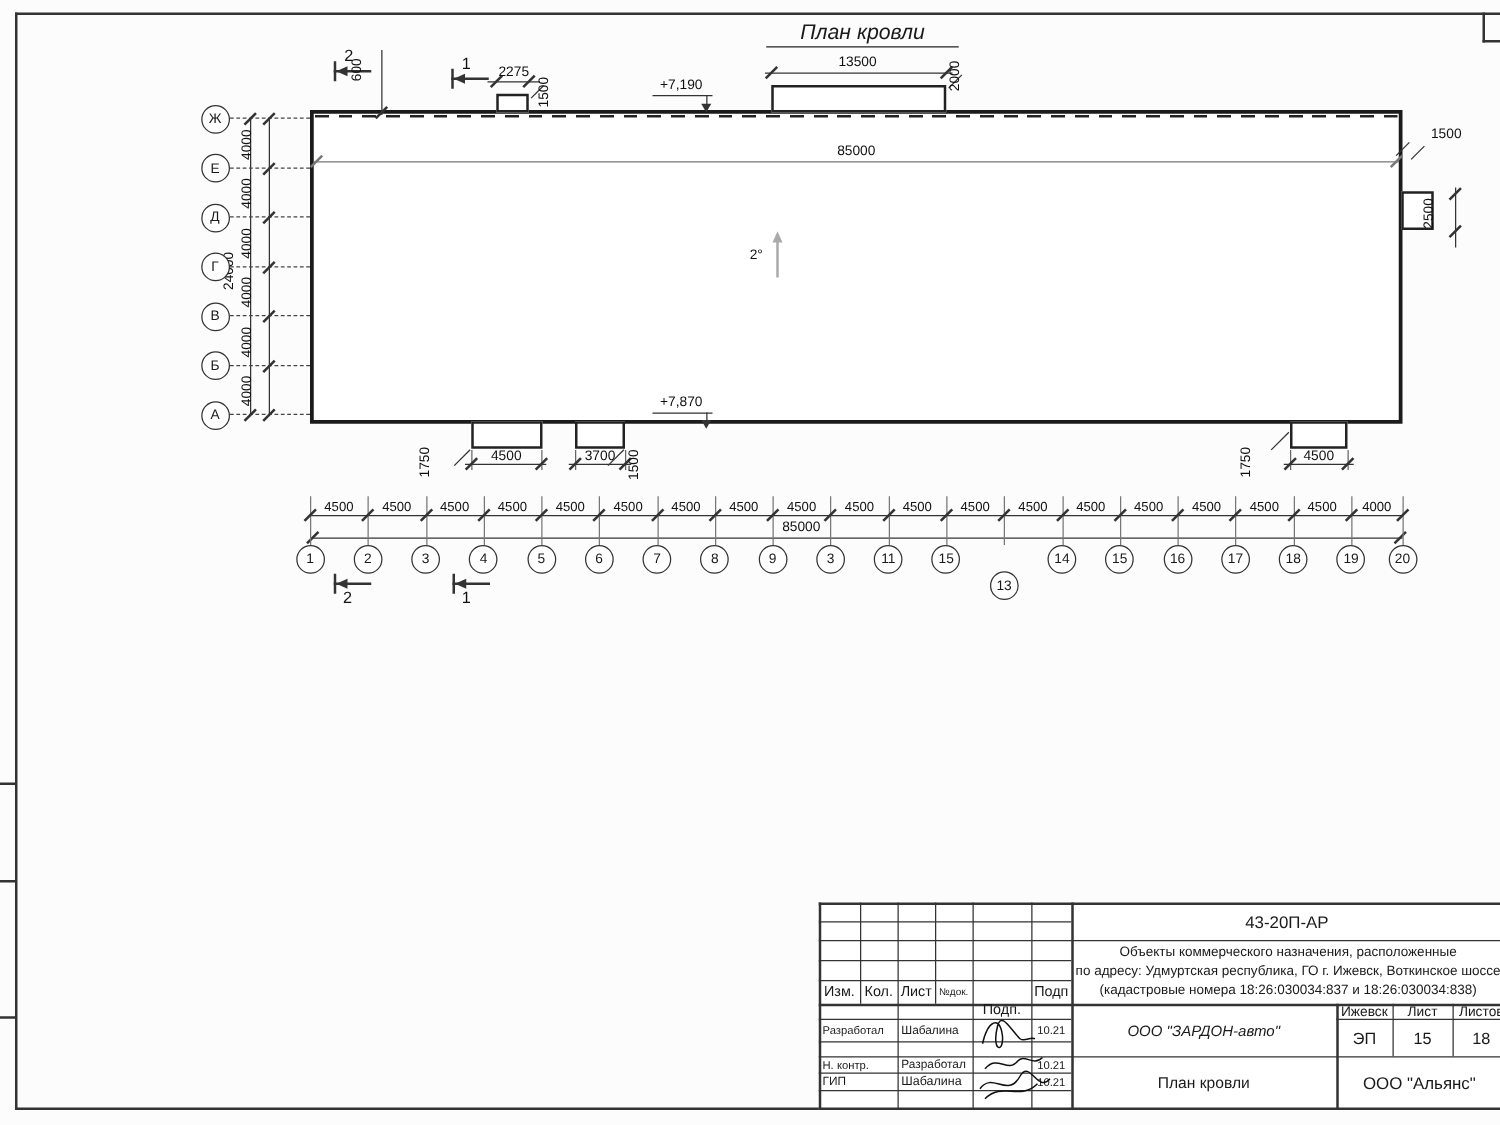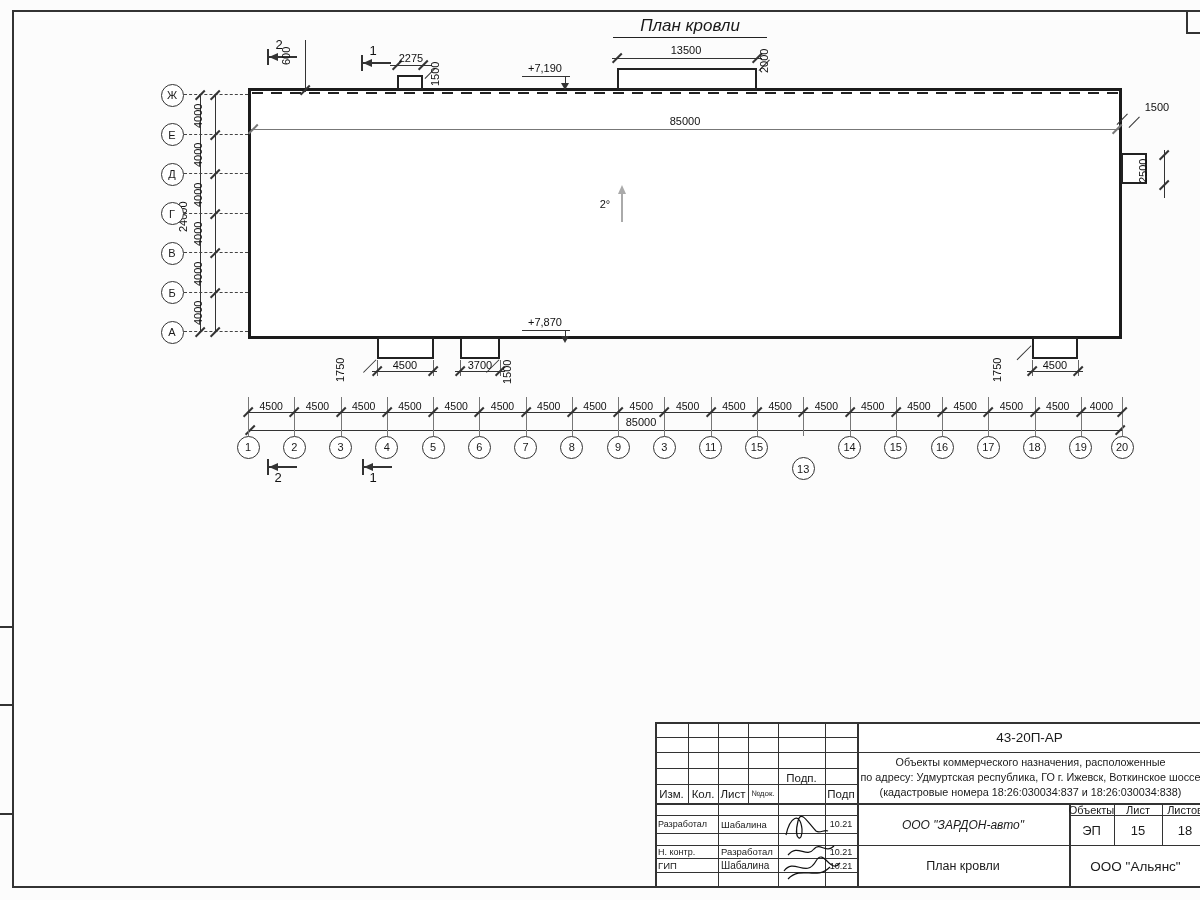--- a/index.html
+++ b/index.html
@@ -296,41 +296,41 @@
 
     <div class="cell" style="left:202px;top:2px;width:345px;height:26px;font-size:13.5px">43-20П-АР</div>
     <div class="cell" style="left:204px;top:32px;width:343px;height:15px;font-size:10.8px">Объекты коммерческого назначения, расположенные</div>
     <div class="cell" style="left:204px;top:47px;width:343px;height:15px;font-size:10.8px">по адресу: Удмуртская республика, ГО г. Ижевск, Воткинское шоссе</div>
     <div class="cell" style="left:204px;top:62px;width:343px;height:15px;font-size:10.8px">(кадастровые номера 18:26:030034:837 и 18:26:030034:838)</div>
 
     <div class="cell" style="left:0;top:62px;width:33px;height:19px;font-size:11.5px">Изм.</div>
     <div class="cell" style="left:33px;top:62px;width:30px;height:19px;font-size:11.5px">Кол.</div>
     <div class="cell" style="left:63px;top:62px;width:30px;height:19px;font-size:11.5px">Лист</div>
     <div class="cell" style="left:93px;top:62px;width:30px;height:19px;font-size:8px">№док.</div>
-    <div class="cell" style="left:123px;top:46px;width:47px;height:19px;font-size:11.5px">Подп.</div>
+    <div class="cell" style="left:123px;top:76px;width:47px;height:19px;font-size:11.5px">Подп.</div>
     <div class="cell" style="left:170px;top:62px;width:32px;height:19px;font-size:11.5px">Подп</div>
 
     <div class="cell left" style="left:3px;top:93px;width:59px;height:18px;font-size:9px">Разработал</div>
     <div class="cell left" style="left:66px;top:93px;width:56px;height:18px;font-size:9.5px">Шабалина</div>
     <div class="cell" style="left:170px;top:95px;width:32px;height:14px;font-size:9px">10.21</div>
     <div class="cell left" style="left:3px;top:123px;width:59px;height:13px;font-size:9px">Н. контр.</div>
     <div class="cell left" style="left:66px;top:123px;width:56px;height:13px;font-size:9.5px">Разработал</div>
     <div class="cell" style="left:170px;top:123px;width:32px;height:13px;font-size:9px">10.21</div>
     <div class="cell left" style="left:3px;top:136px;width:59px;height:14px;font-size:9.5px">ГИП</div>
     <div class="cell left" style="left:66px;top:136px;width:56px;height:14px;font-size:10px">Шабалина</div>
     <div class="cell" style="left:170px;top:137px;width:32px;height:13px;font-size:9px">10.21</div>
 
     <svg style="position:absolute;left:123px;top:85px" width="80" height="80" viewBox="0 0 80 80">
       <path d="M8,28 C12,10 22,4 24,22 C25,36 15,34 20,14 C23,2 30,16 38,24 C42,27 46,22 50,24" stroke="#111" stroke-width="1.2" fill="none"></path>
       <path d="M10,48 C20,36 28,52 36,42 C42,35 48,47 56,39" stroke="#111" stroke-width="1.2" fill="none"></path>
       <path d="M6,64 C16,50 28,72 38,54 C46,40 52,68 62,56 M10,72 C24,58 38,74 52,60" stroke="#111" stroke-width="1.2" fill="none"></path>
     </svg>
 
     <div class="cell" style="left:204px;top:82px;width:208px;height:41px;font-size:12px;font-style:italic">ООО "ЗАРДОН-авто"</div>
-    <div class="cell" style="left:414px;top:81px;width:45px;height:13px;font-size:11px">Объекты</div>
+    <div class="cell" style="left:414px;top:81px;width:45px;height:13px;font-size:11px">Ижевск</div>
     <div class="cell" style="left:459px;top:81px;width:48px;height:13px;font-size:11px">Лист</div>
     <div class="cell" style="left:507px;top:81px;width:46px;height:13px;font-size:11px">Листов</div>
     <div class="cell" style="left:414px;top:94px;width:45px;height:29px;font-size:13px">ЭП</div>
     <div class="cell" style="left:459px;top:94px;width:48px;height:29px;font-size:13px">15</div>
     <div class="cell" style="left:507px;top:94px;width:46px;height:29px;font-size:13px">18</div>
     <div class="cell" style="left:204px;top:123px;width:208px;height:42px;font-size:12.5px">План кровли</div>
     <div class="cell" style="left:414px;top:123px;width:133px;height:42px;font-size:13.5px">ООО "Альянс"</div>
   </div>
 </div>
 

